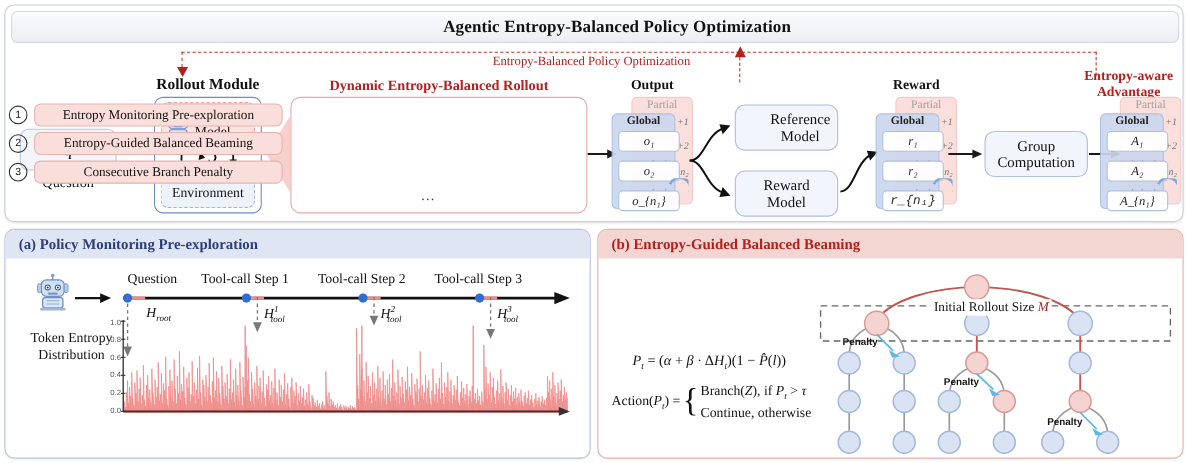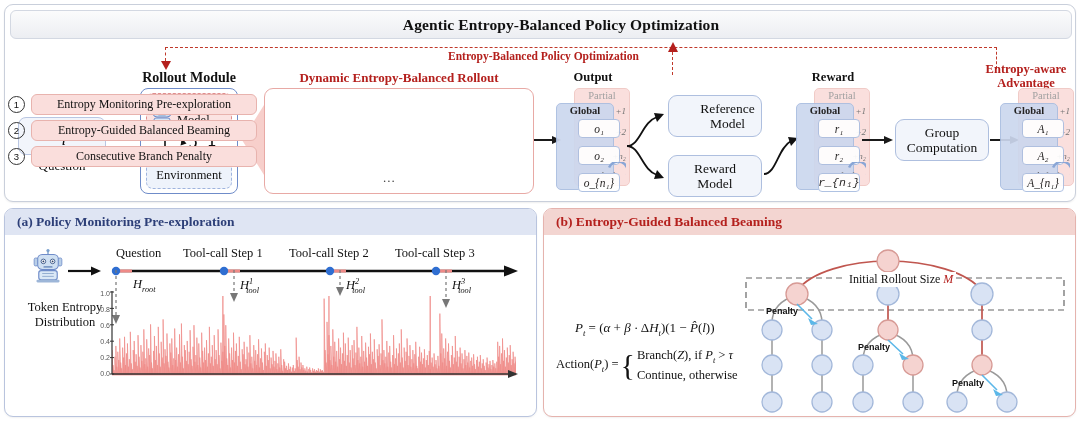--- a/index.html
+++ b/index.html
@@ -17,21 +17,21 @@
   .top-banner span{font-weight:bold;font-size:15.5px;color:#111;letter-spacing:.1px;margin-left:40px;}
 
   
   .red{color:#b4201d;}
   .ttl{position:absolute;font-weight:bold;text-align:center;}
   .blk{color:#111;}
 
   
   .fb-line{position:absolute;border-top:1.6px dashed #c0392b;}
   .fb-vert{position:absolute;border-left:1.6px dashed #c0392b;}
-  .fb-label{position:absolute;font-weight:bold;font-size:11.5px;color:#b4201d;white-space:nowrap;}
+  .fb-label{position:absolute;font-weight:normal;font-size:11.5px;color:#b4201d;white-space:nowrap;}
 
   
   .qbox{position:absolute;left:18px;top:117px;width:88px;height:38px;border:1.3px solid #b9c6e2;
      border-radius:8px;background:#f2f5fb;display:flex;align-items:center;justify-content:center;
      font-style:italic;font-size:17px;color:#111;box-sizing:border-box;}
   .qlab{position:absolute;left:18px;top:158px;width:88px;text-align:center;font-size:13px;color:#111;}
 
   .rollout-box{position:absolute;left:140px;top:88px;width:98px;height:106px;border:1.4px solid #6f8cc9;
      border-radius:8px;background:#fff;box-sizing:border-box;}
   .policy-box{position:absolute;left:146px;top:93px;width:86px;height:42px;border:1.3px dashed #e08e8e;
@@ -57,23 +57,23 @@
 
   
   .stack{position:absolute;width:74px;height:102px;}
   .stk-partial{position:absolute;left:18px;top:0;width:56px;height:98px;background:#fadedc;
      border:1px solid #f0c9c5;border-radius:5px;box-sizing:border-box;opacity:.95;}
   .stk-partial .hd{text-align:center;font-size:10.5px;color:#9b9b9b;margin-top:1px;}
   .stk-partial .it{position:absolute;right:3px;font-size:9px;color:#6b6b6b;font-style:italic;white-space:nowrap;}
   .stk-global{position:absolute;left:0;top:15px;width:58px;height:87px;background:#ccd7ee;
      border:1px solid #a9bde0;border-radius:5px;box-sizing:border-box;opacity:.92;}
   .stk-global .hd{text-align:center;font-size:10.5px;color:#111;font-weight:bold;margin-top:1px;}
-  .cell{position:absolute;left:5px;width:42px;height:19px;background:#fff;border:1px solid #a9bde0;
+  .cell{position:absolute;left:5px;width:56px;height:19px;background:#fff;border:1px solid #a9bde0;
      border-radius:4px;box-sizing:border-box;display:flex;align-items:center;justify-content:center;
-     font-size:11.5px;font-style:italic;color:#111;margin-left:16px;}
+     font-size:11.5px;font-style:italic;color:#111;}
   .cell.mid{background:transparent;border:none;font-size:9px;color:#555;}
   .loop{position:absolute;left:48px;top:74px;width:22px;height:22px;}
 
   .rbox{position:absolute;width:94px;height:42px;border:1.2px solid #aebfdf;border-radius:9px;
      background:#f2f5fb;box-sizing:border-box;display:flex;align-items:center;justify-content:center;
      text-align:center;font-size:13.5px;line-height:15px;color:#111;}
 
   
   .panel{position:absolute;top:208px;height:209px;border-radius:9px;box-sizing:border-box;background:#fff;
      box-shadow:0 1px 2px rgba(0,0,0,.06);overflow:hidden;}

